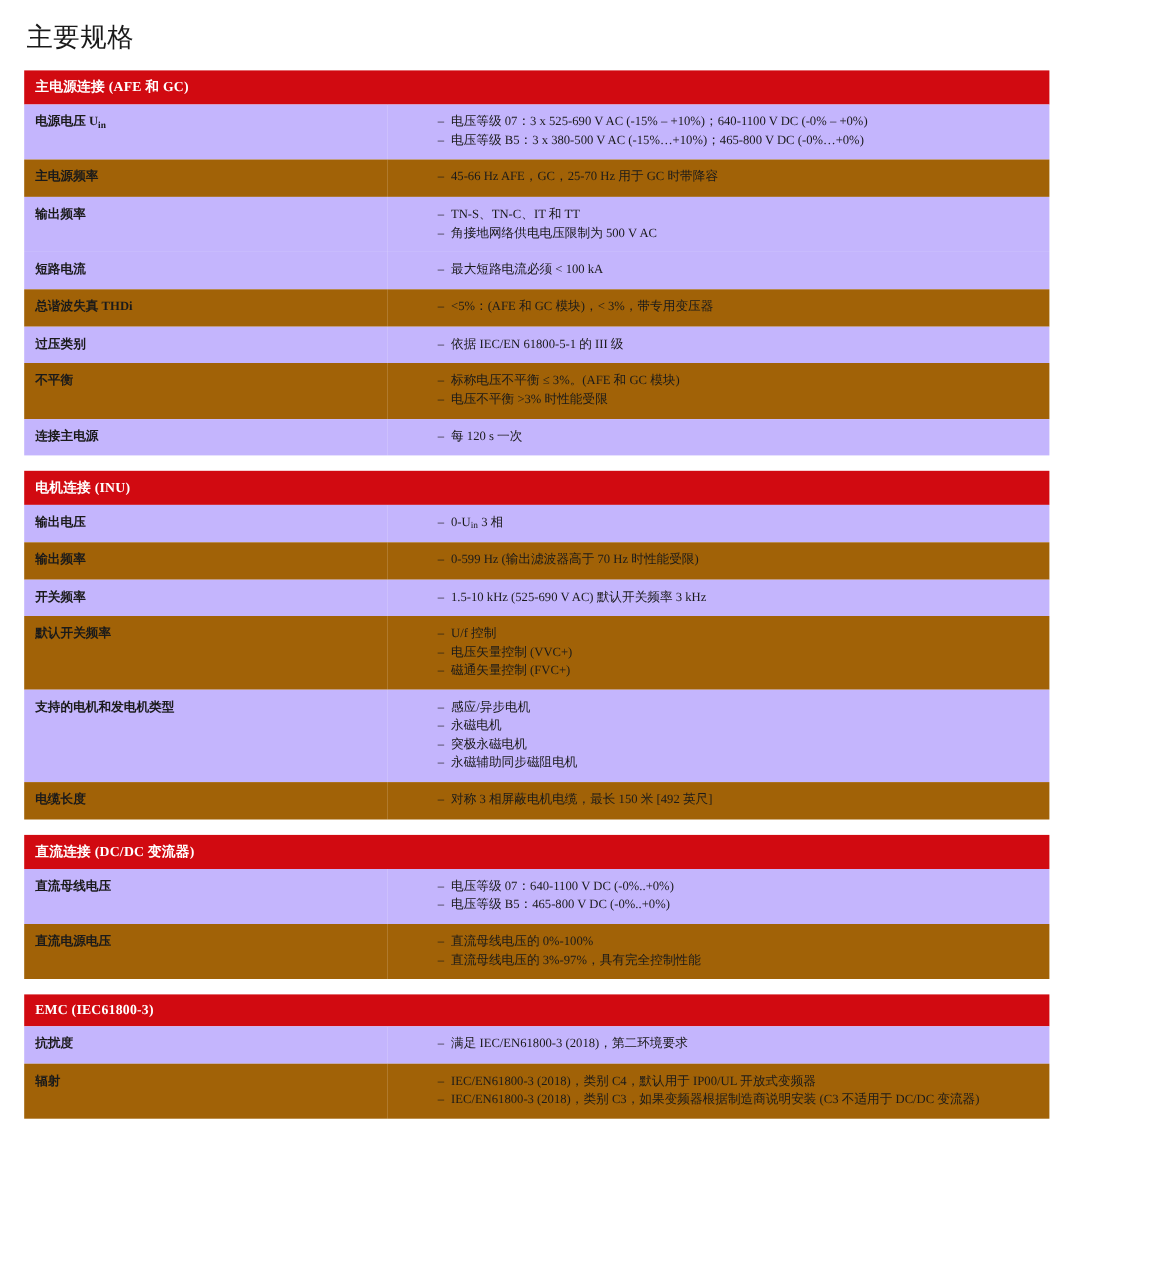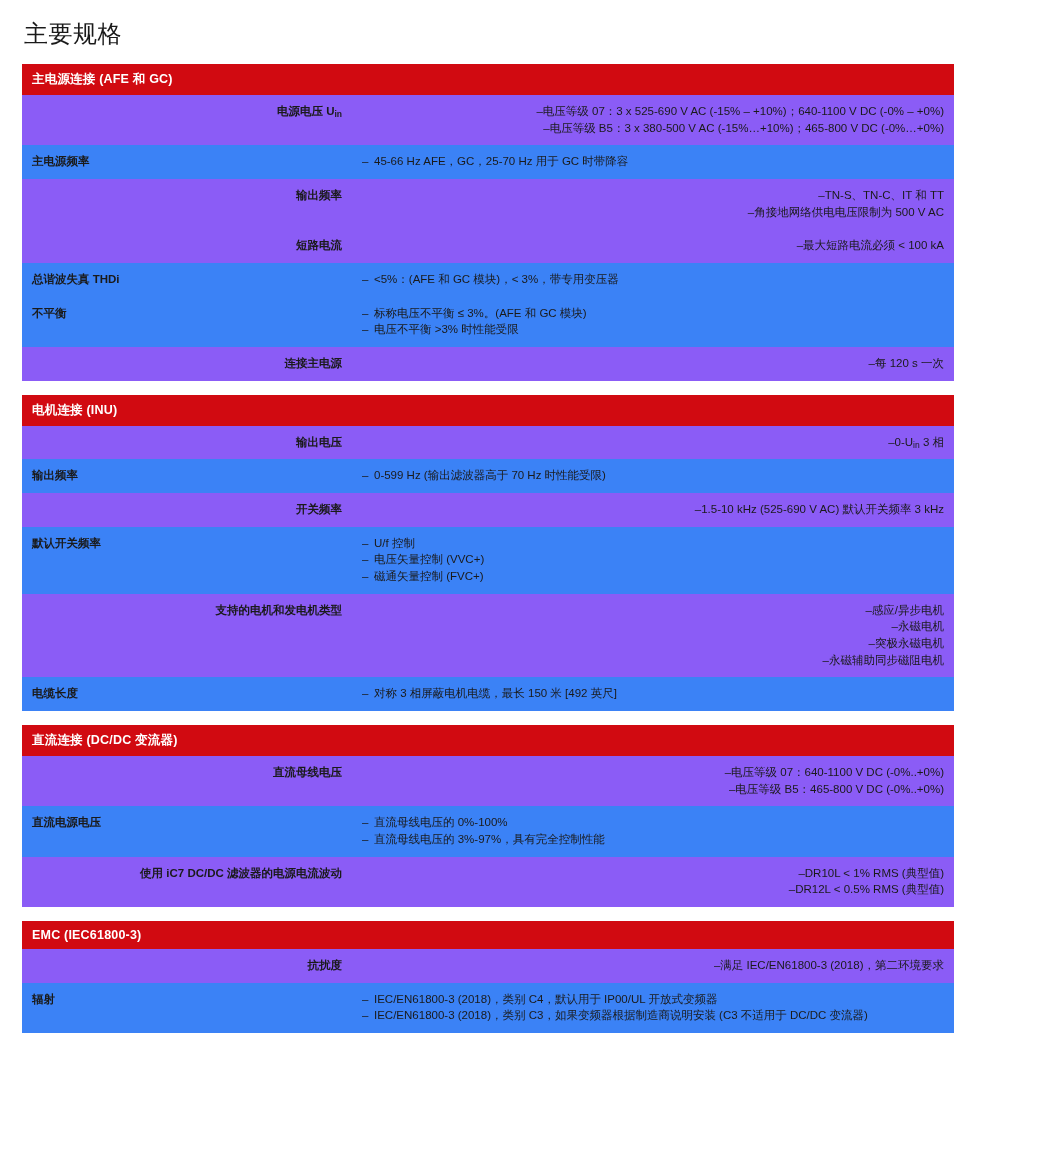--- a/index.html
+++ b/index.html
@@ -19,20 +19,21 @@
   }
   h1.page-title {
     font-size: 24px;
     font-weight: 400;
     margin: 8px 0 14px 2px;
     color: #1a1a1a;
     letter-spacing: 0.5px;
   }
   .section {
     margin-bottom: 14px;
+    font-family: Liberation Serif, serif;
   }
   .section-header {
     background: #d10a11;
     color: #ffffff;
     font-size: 12.5px;
     font-weight: bold;
     padding: 7px 10px 7px 10px;
     letter-spacing: 0.2px;
   }
   table.spec {
@@ -48,25 +49,26 @@
   }
   td.label {
     width: 330px;
     font-weight: bold;
     font-size: 12px;
     color: #1a1a1a;
   }
   td.value {
     color: #1a1a1a;
   }
-  tr.odd td { background: #8b5cf6; text-align: right; }
-  tr.even td { background: #3b82f6; }
+  tr.odd td { background: #c4b5fd; }
+  tr.even td { background: #a16207; }
   .val-line {
     display: block;
     white-space: nowrap;
+    margin-left: 36px;
   }
   .dash {
     display: inline-block;
     width: 12px;
     color: #1a1a1a;
   }
   sub {
     font-size: 8.5px;
     vertical-align: baseline;
     position: relative;
@@ -108,20 +110,26 @@
               <td class="value">
                 <span class="val-line"><span class="dash">–</span><span>最大短路电流必须 &lt; 100 kA</span></span>
               </td>
             </tr>
             <tr class="even">
               <td class="label">总谐波失真 THDi</td>
               <td class="value">
                 <span class="val-line"><span class="dash">–</span><span>&lt;5%：(AFE 和 GC 模块)，&lt; 3%，带专用变压器</span></span>
               </td>
             </tr>
+            <tr class="odd">
+              <td class="label">过压类别</td>
+              <td class="value">
+                <span class="val-line"><span class="dash">–</span><span>依据 IEC/EN 61800-5-1 的 III 级</span></span>
+              </td>
+            </tr>
             <tr class="even">
               <td class="label">不平衡</td>
               <td class="value">
                 <span class="val-line"><span class="dash">–</span><span>标称电压不平衡 ≤ 3%。(AFE 和 GC 模块)</span></span>
                 <span class="val-line"><span class="dash">–</span><span>电压不平衡 &gt;3% 时性能受限</span></span>
               </td>
             </tr>
             <tr class="odd">
               <td class="label">连接主电源</td>
               <td class="value">
@@ -190,27 +198,20 @@
                 <span class="val-line"><span class="dash">–</span><span>电压等级 B5：465-800 V DC (-0%..+0%)</span></span>
               </td>
             </tr>
             <tr class="even">
               <td class="label">直流电源电压</td>
               <td class="value">
                 <span class="val-line"><span class="dash">–</span><span>直流母线电压的 0%-100%</span></span>
                 <span class="val-line"><span class="dash">–</span><span>直流母线电压的 3%-97%，具有完全控制性能</span></span>
               </td>
             </tr>
-            <tr class="odd">
-              <td class="label">使用 iC7 DC/DC 滤波器的电源电流波动</td>
-              <td class="value">
-                <span class="val-line"><span class="dash">–</span><span>DR10L &lt; 1% RMS (典型值)</span></span>
-                <span class="val-line"><span class="dash">–</span><span>DR12L &lt; 0.5% RMS (典型值)</span></span>
-              </td>
-            </tr>
           </tbody>
         </table>
       </div>
       <div class="section">
         <div class="section-header">EMC (IEC61800-3)</div>
         <table class="spec">
           <tbody>
             <tr class="odd">
               <td class="label">抗扰度</td>
               <td class="value">

